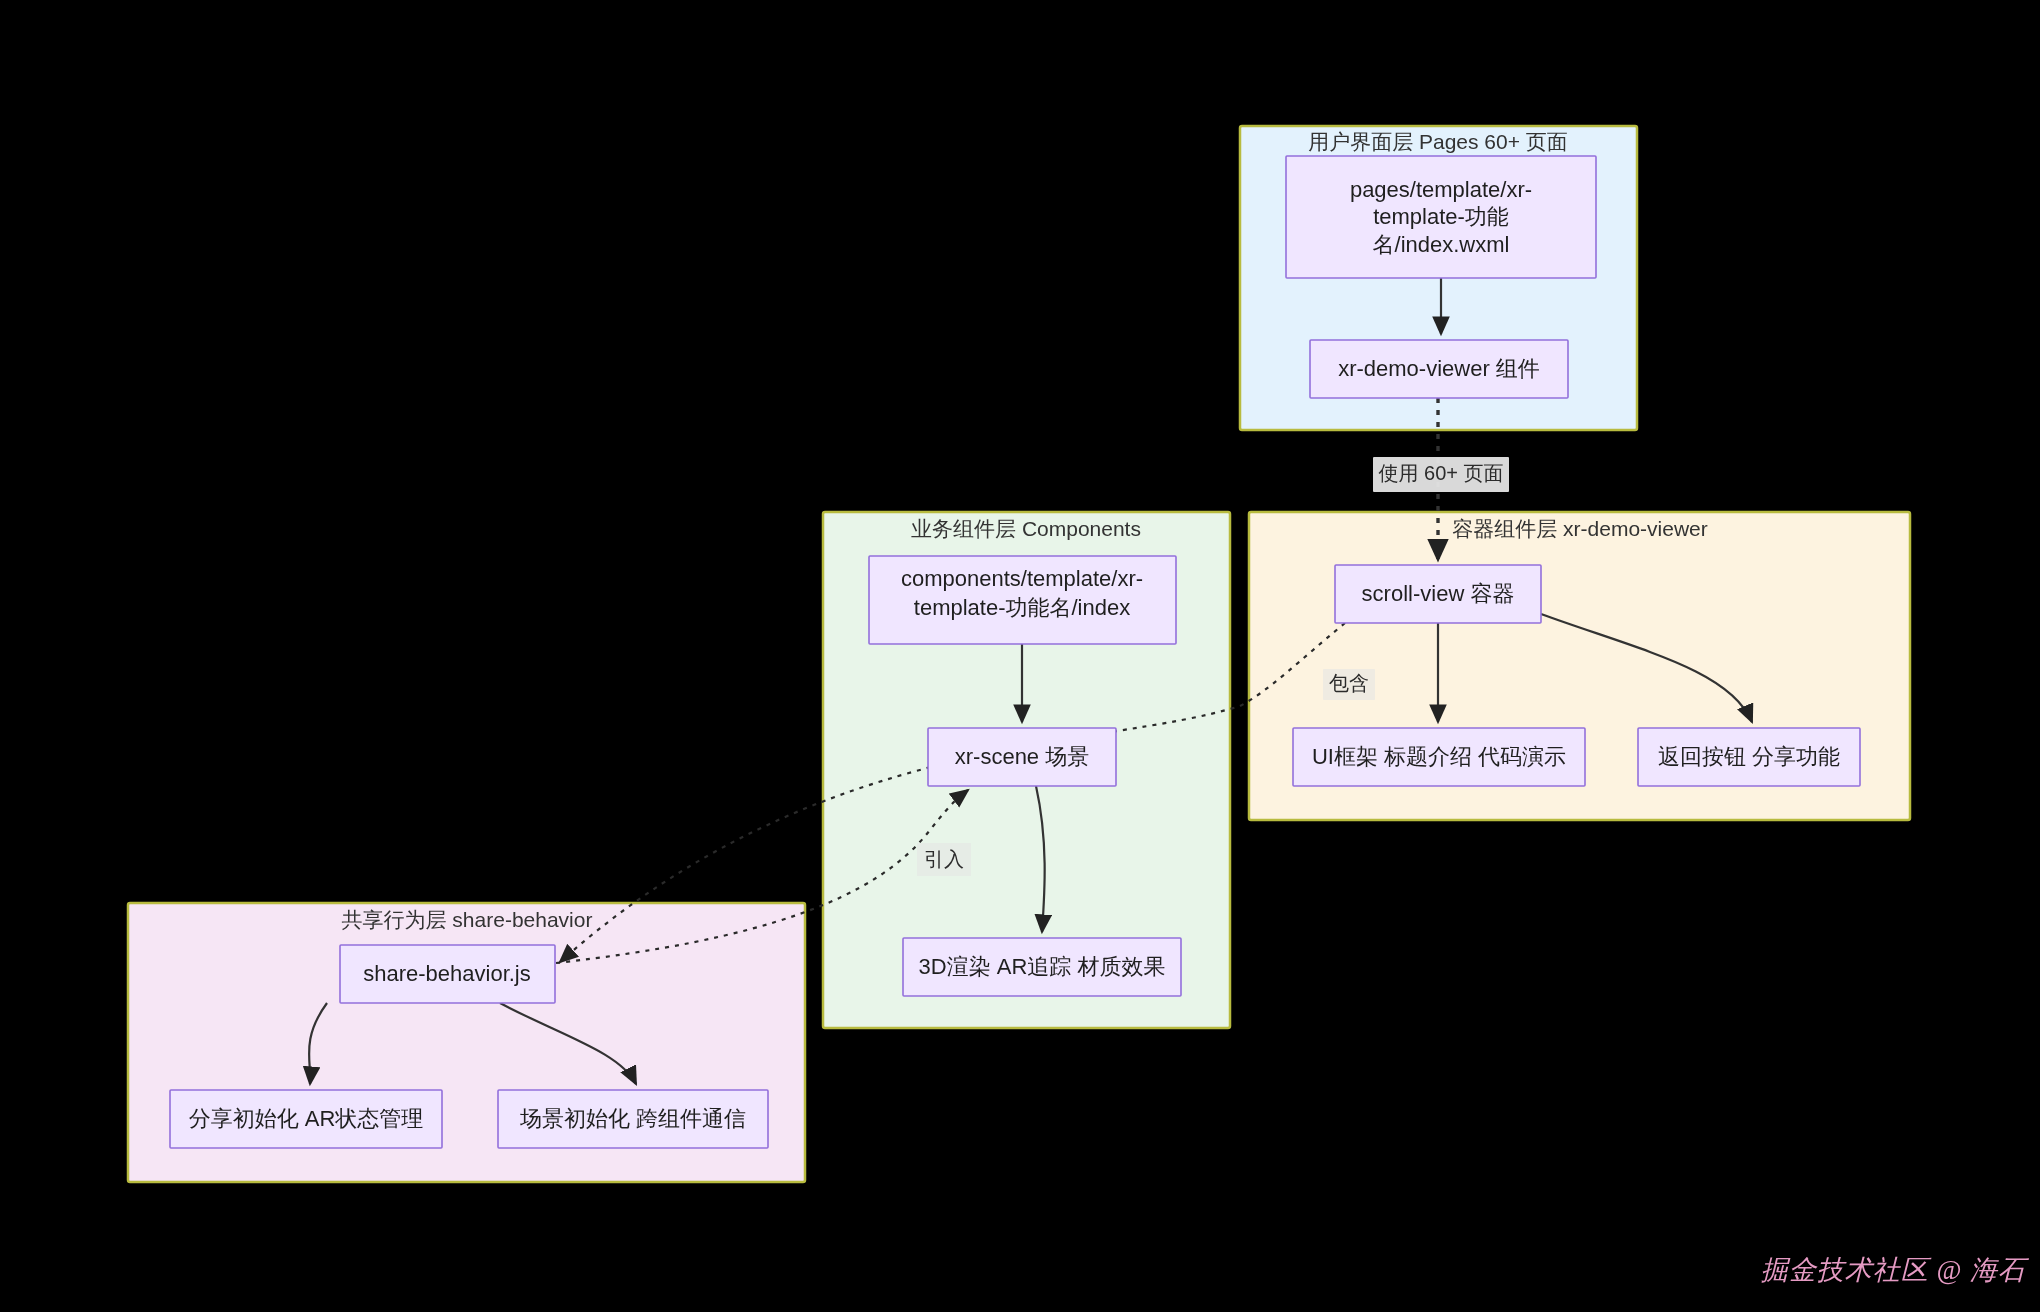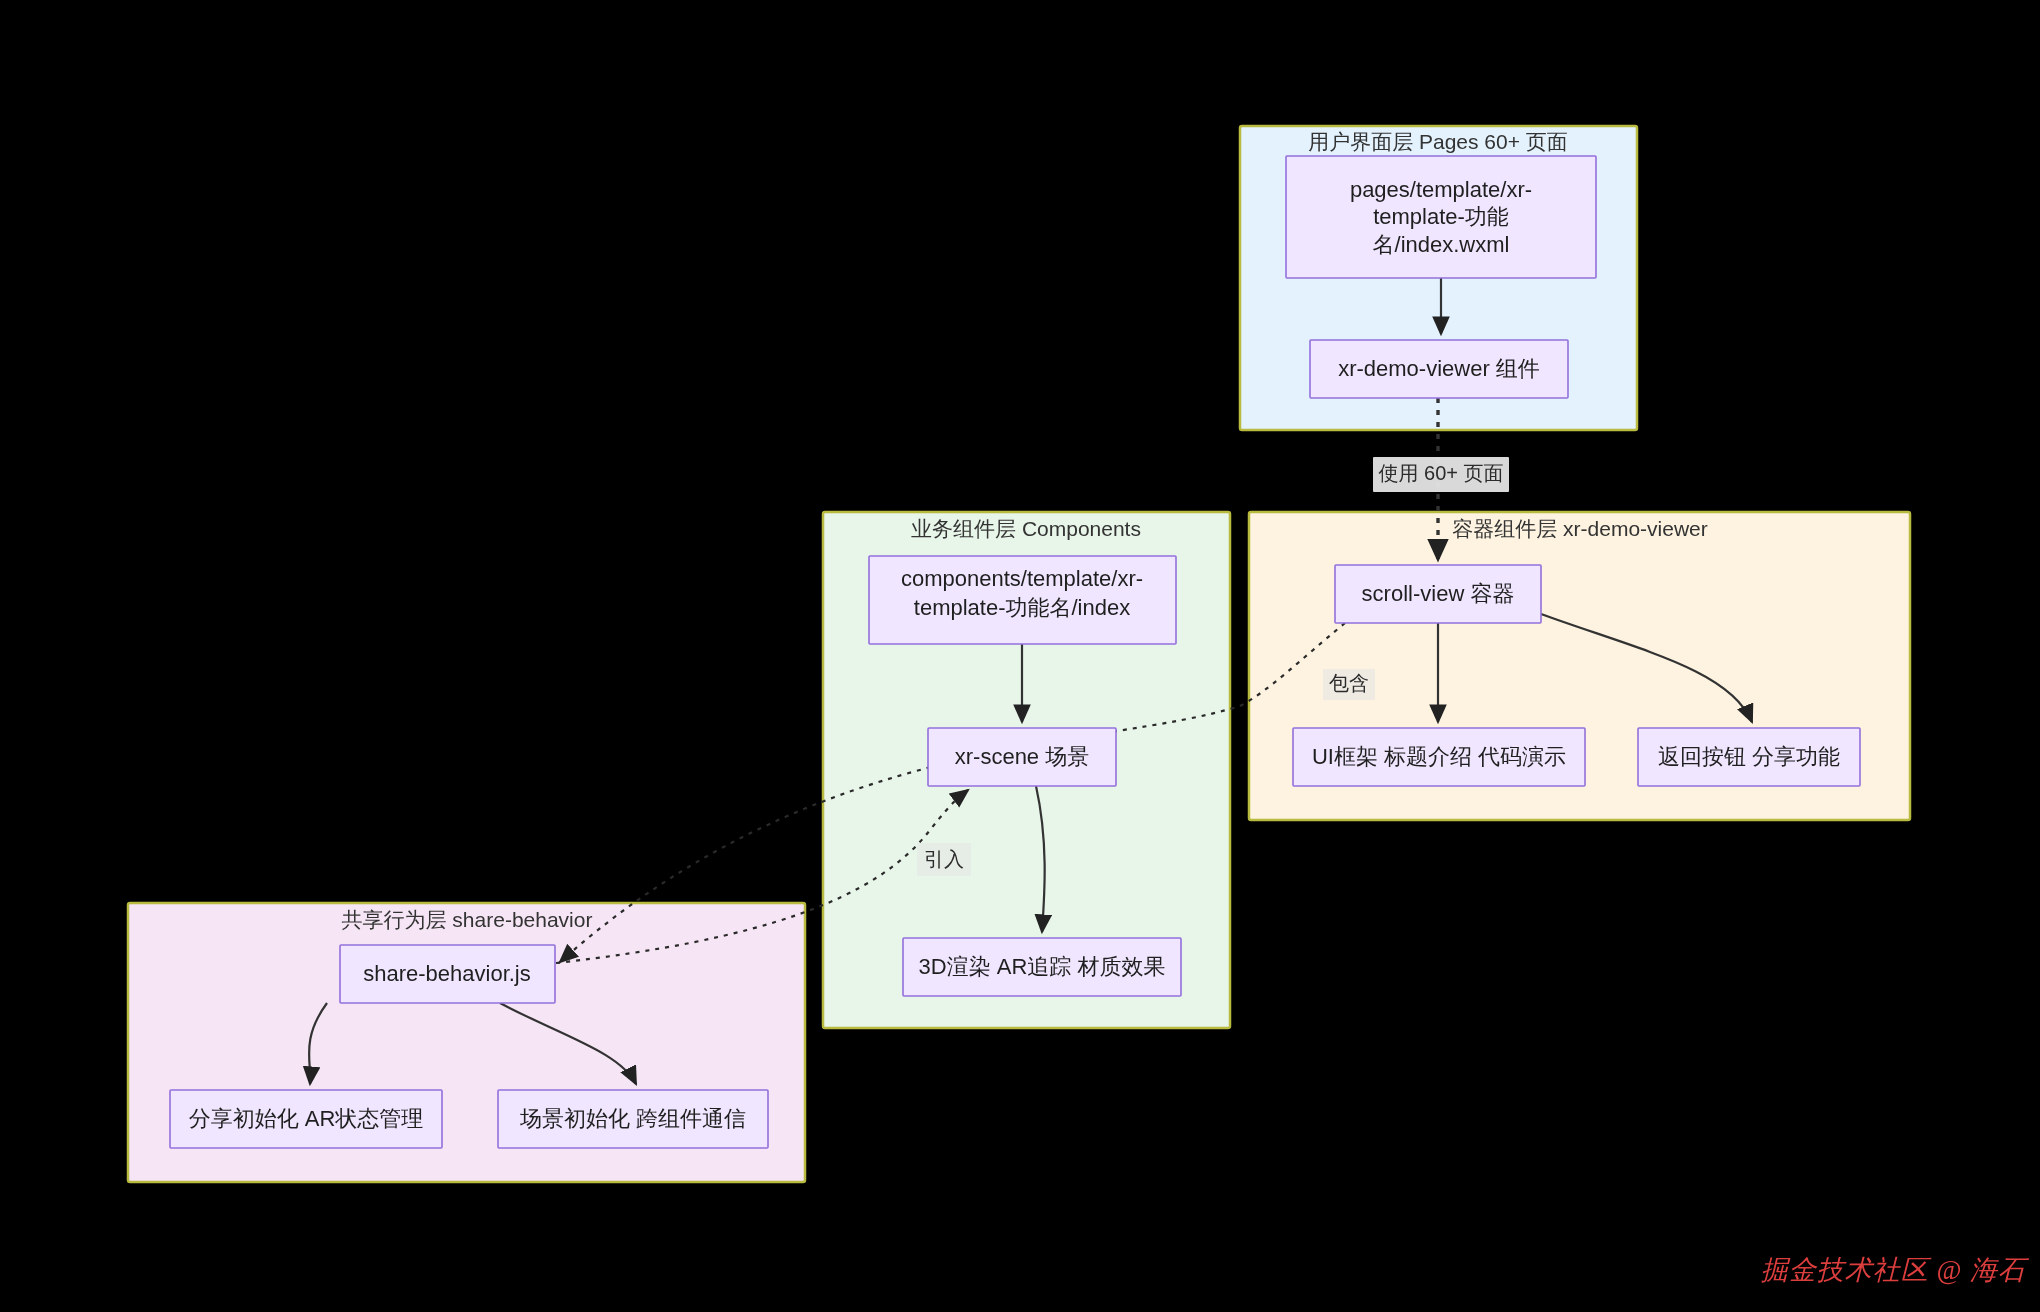--- a/index.html
+++ b/index.html
@@ -78,21 +78,21 @@
     font-family: "Liberation Sans", "DejaVu Sans", sans-serif;
     font-size: 20px;
     fill: #2b2b2b;
     text-anchor: middle;
     dominant-baseline: middle;
   }
   .watermark {
     position: absolute;
     right: 22px;
     bottom: 24px;
-    color: #ef4444;
+    color: #f9a8d4;
     font-size: 27px;
     font-family: "Liberation Serif", "DejaVu Serif", serif;
     font-style: italic;
     letter-spacing: 1px;
     white-space: nowrap;
     opacity: 0.92;
   }
 </style>
 </head>
 <body>

